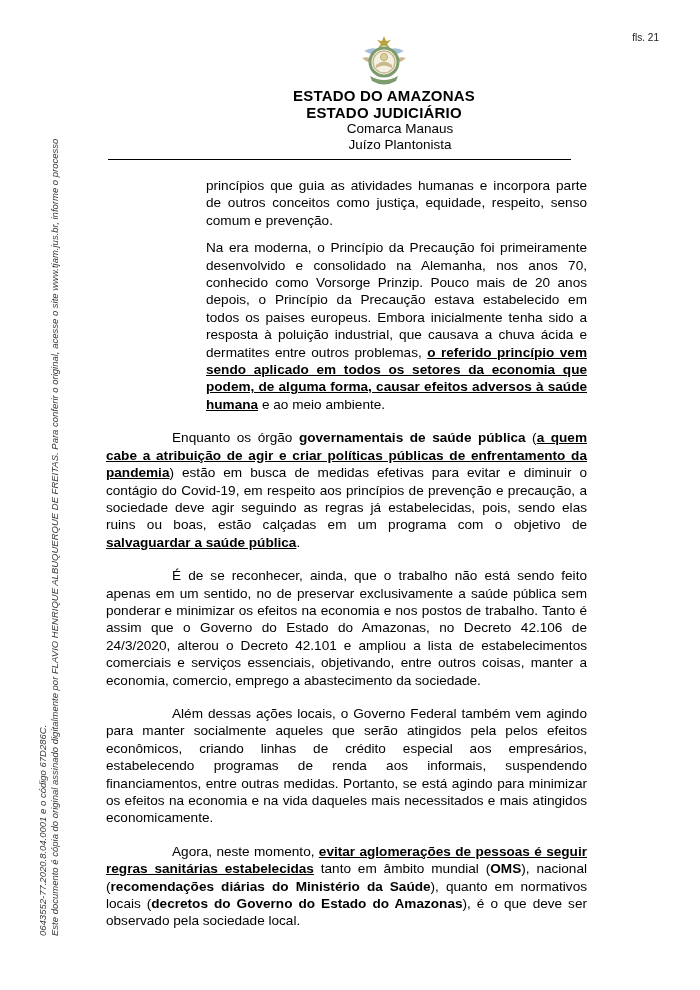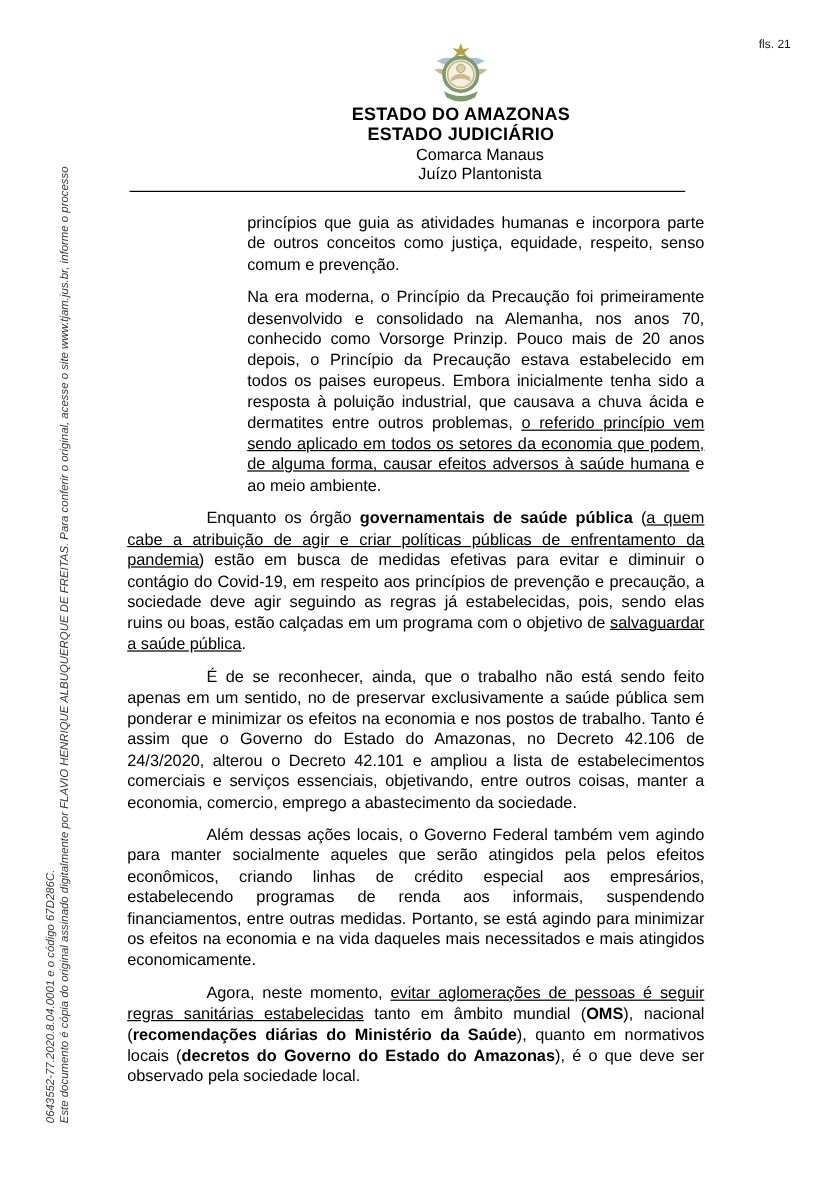--- a/index.html
+++ b/index.html
@@ -11,24 +11,24 @@
   .header { position:absolute; top:36px; left:0; width:700px; text-align:center;padding-left:34px; }
   .crest { display:block; margin:0 auto 2px auto; }
   .h-bold { font-size:15px; font-weight:bold; line-height:16.5px; letter-spacing:.2px; }
   .h-reg  { font-size:13.5px; line-height:16px;margin-left:32px; }
   .rule { position:absolute; left:108px; top:159px; width:463px; border-top:1.6px solid #000; }
   .content {
     position:absolute; left:106px; top:177px; width:481px;
     font-size:13.6px; line-height:17.4px; text-align:justify;
   }
   .quote { margin:0 0 10px 100px; }
-  .para  { margin:4px 0 10px 0; text-indent:66px; }
+  .para  { margin:16px 0 10px 0; text-indent:66px; }
   .b  { font-weight:bold; }
   .u  { }
-  .bu { font-weight:normal; text-decoration:underline; }
+  .bu { font-weight:bold; text-decoration:underline; }
   .vert {
     position:absolute; transform:rotate(-90deg); transform-origin:0 0;
     white-space:nowrap; font-style:italic; font-size:9.5px; line-height:11px; color:#383838;
   }
   .vert-1 { left:49px; top:936px; }
   .vert-2 { left:37px; top:936px; }
 </style>
 </head>
 <body>
 

